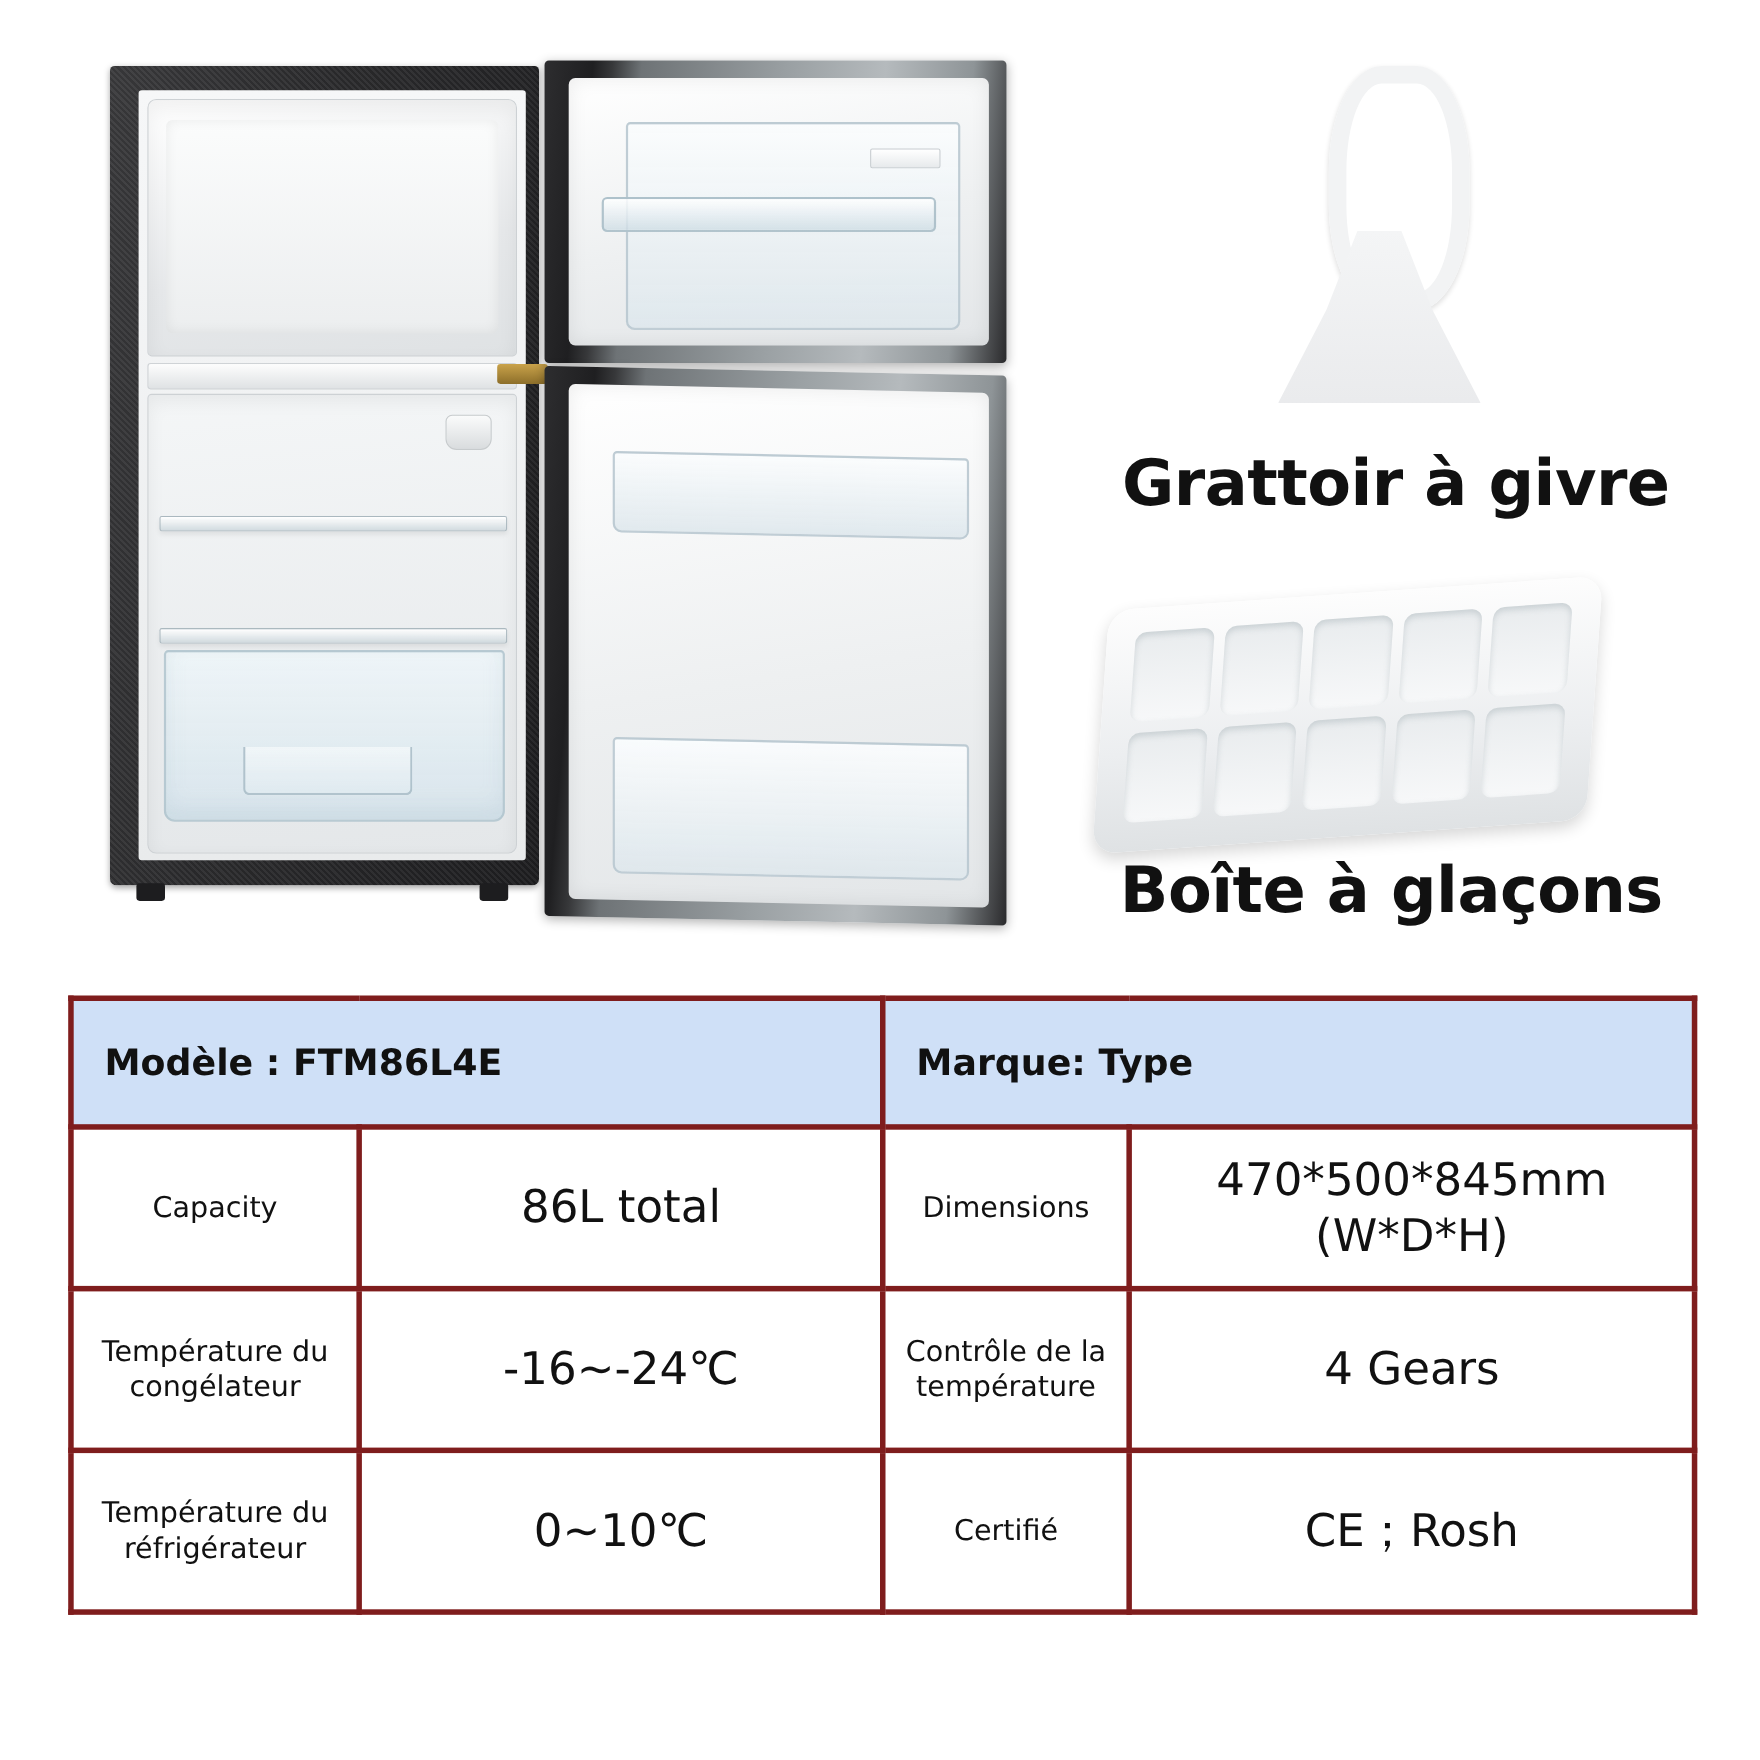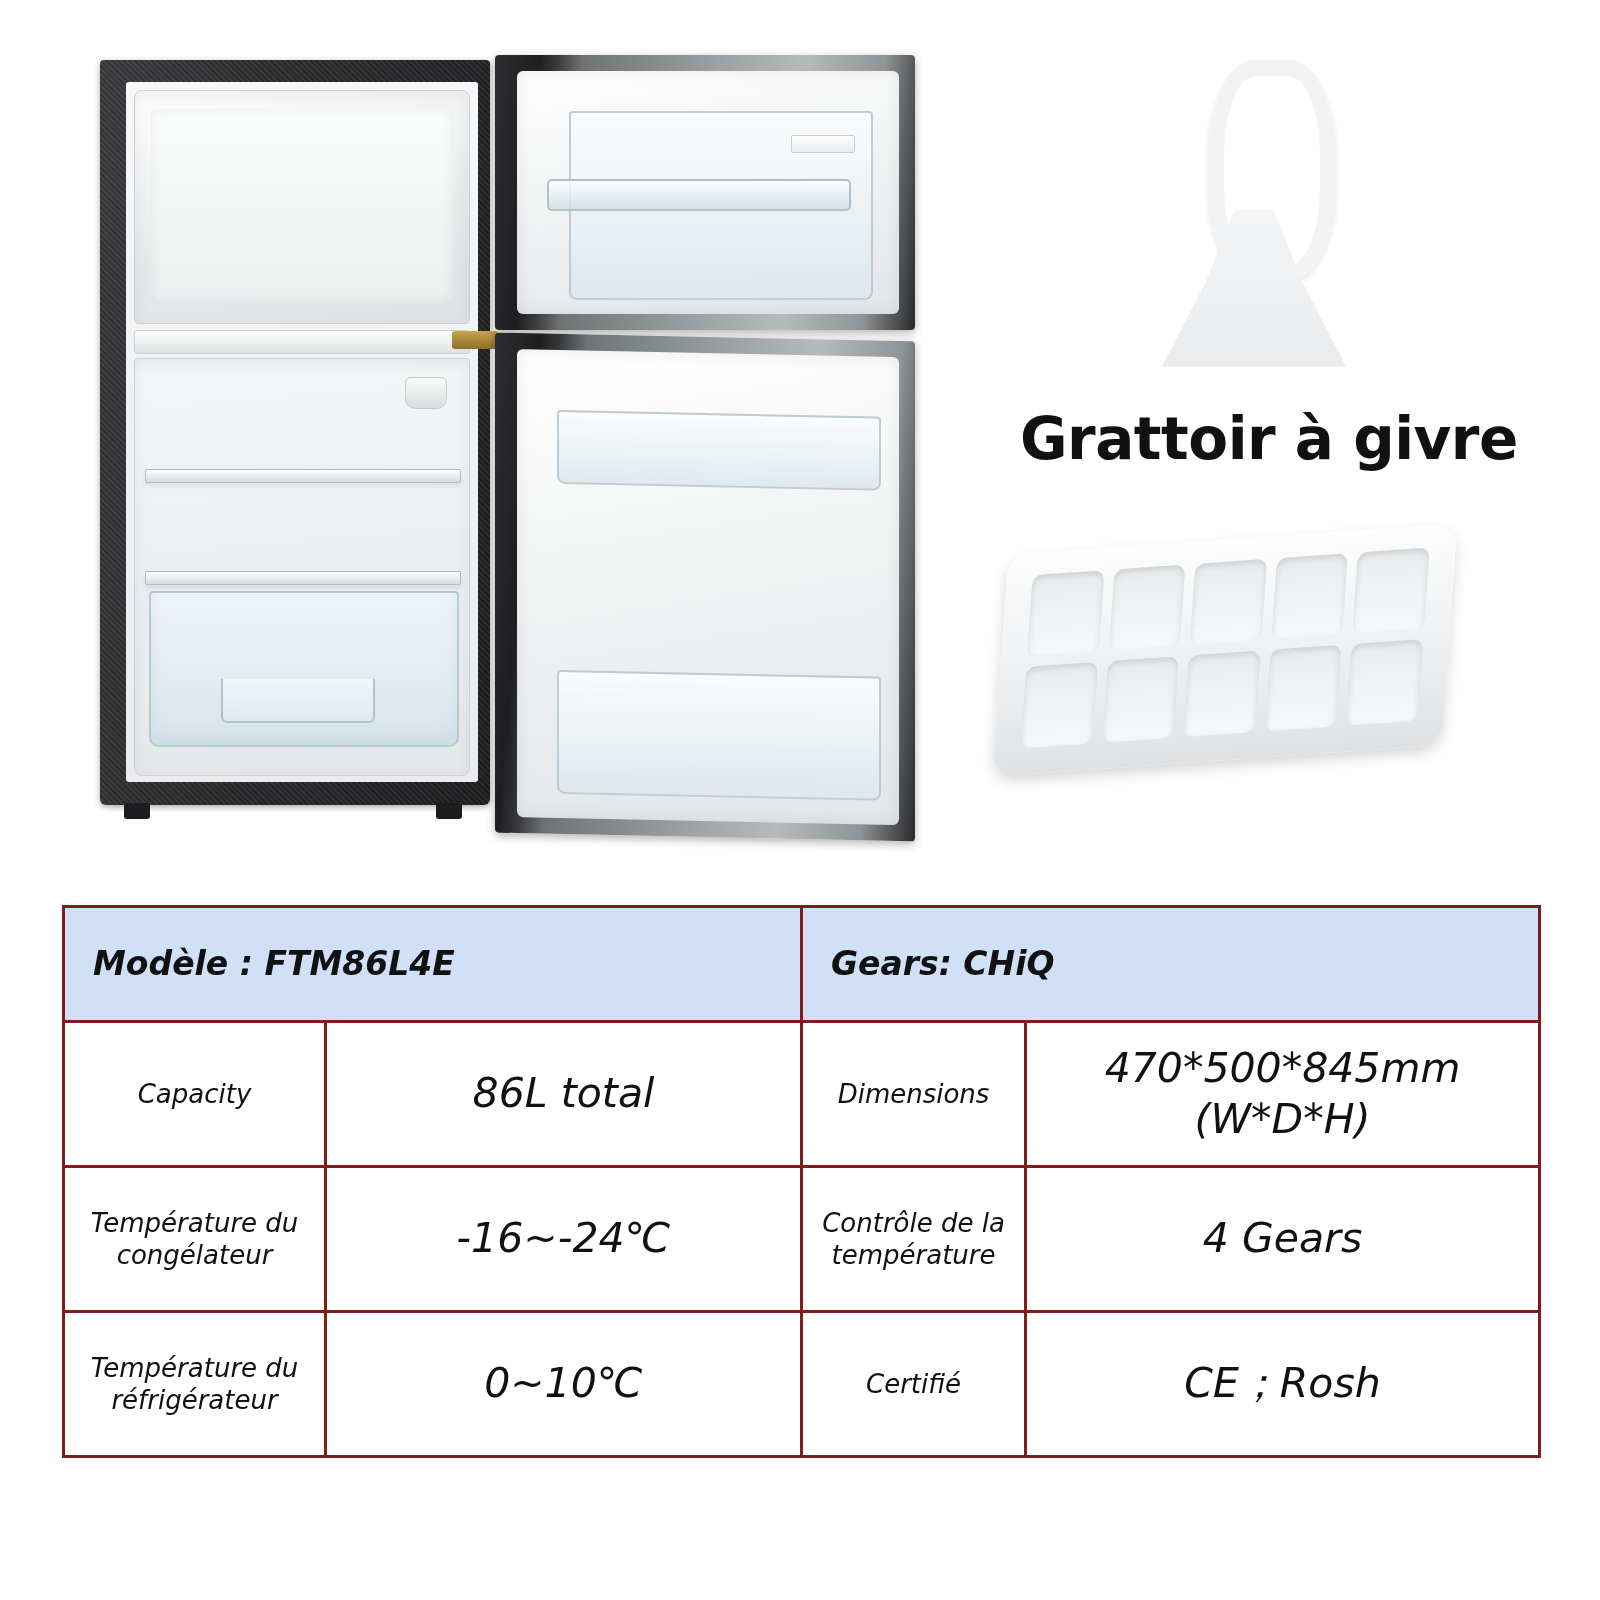--- a/index.html
+++ b/index.html
@@ -269,27 +269,26 @@
   
   .spec-table {
     position: absolute;
     left: 62px;
     top: 905px;
     width: 1476px;
     border-collapse: collapse;
     table-layout: fixed;
   }
   .spec-table td {
-    border: 3px solid #7f1d1d;
+    border: 5px solid #7f1d1d;
     text-align: center;
     vertical-align: middle;
     padding: 10px 8px;
     font-size: 27px;
     line-height: 1.25;
-    font-style: italic;
   }
   .spec-table tr.header-row td {
     background: #cfe0f7;
     text-align: left;
     padding-left: 28px;
     font-size: 33px;
     font-weight: 600;
     height: 92px;
   }
   td.label {
@@ -360,33 +359,34 @@
       <div class="cell"></div>
       <div class="cell"></div>
       <div class="cell"></div>
       <div class="cell"></div>
       <div class="cell"></div>
       <div class="cell"></div>
       <div class="cell"></div>
       <div class="cell"></div>
     </div>
   </div>
+  <div class="caption caption-tray">Boîte à glaçons</div>
 </div>
 
 <table class="spec-table">
   <colgroup>
     <col class="col-a">
       <col class="col-b">
       <col class="col-c">
       <col class="col-d">
   </colgroup>
   <tbody>
     <tr class="header-row">
       <td colspan="2">Modèle : FTM86L4E</td>
-      <td colspan="2">Gears: CHiQ</td>
+      <td colspan="2">Marque: Type</td>
     </tr>
     <tr class="row-body">
       <td class="label">Capacity</td>
       <td class="value">86L total</td>
       <td class="label">Dimensions</td>
       <td class="value">470*500*845mm (W*D*H)</td>
     </tr>
     <tr class="row-body">
       <td class="label">Température du congélateur</td>
       <td class="value">-16~-24℃</td>

